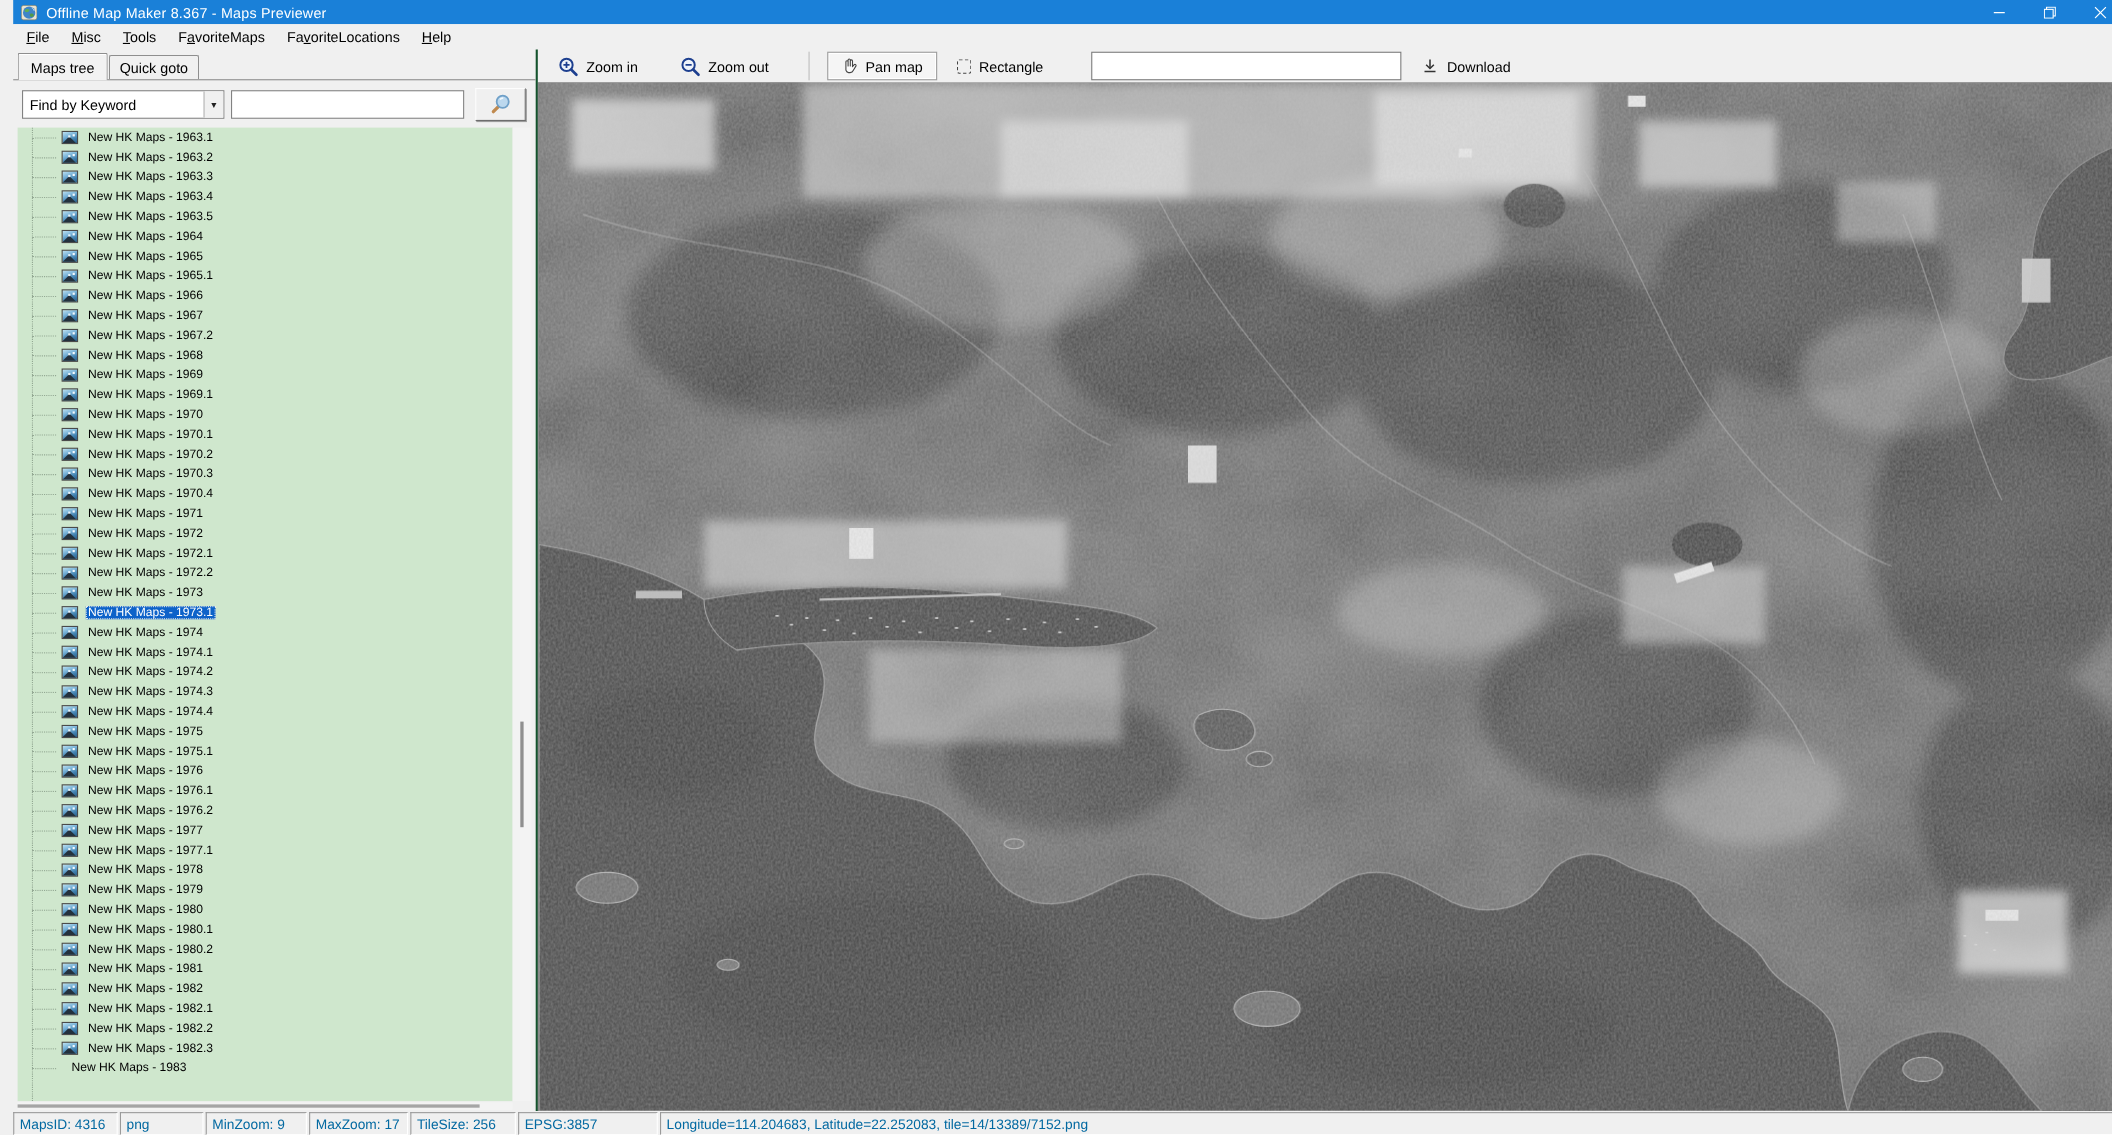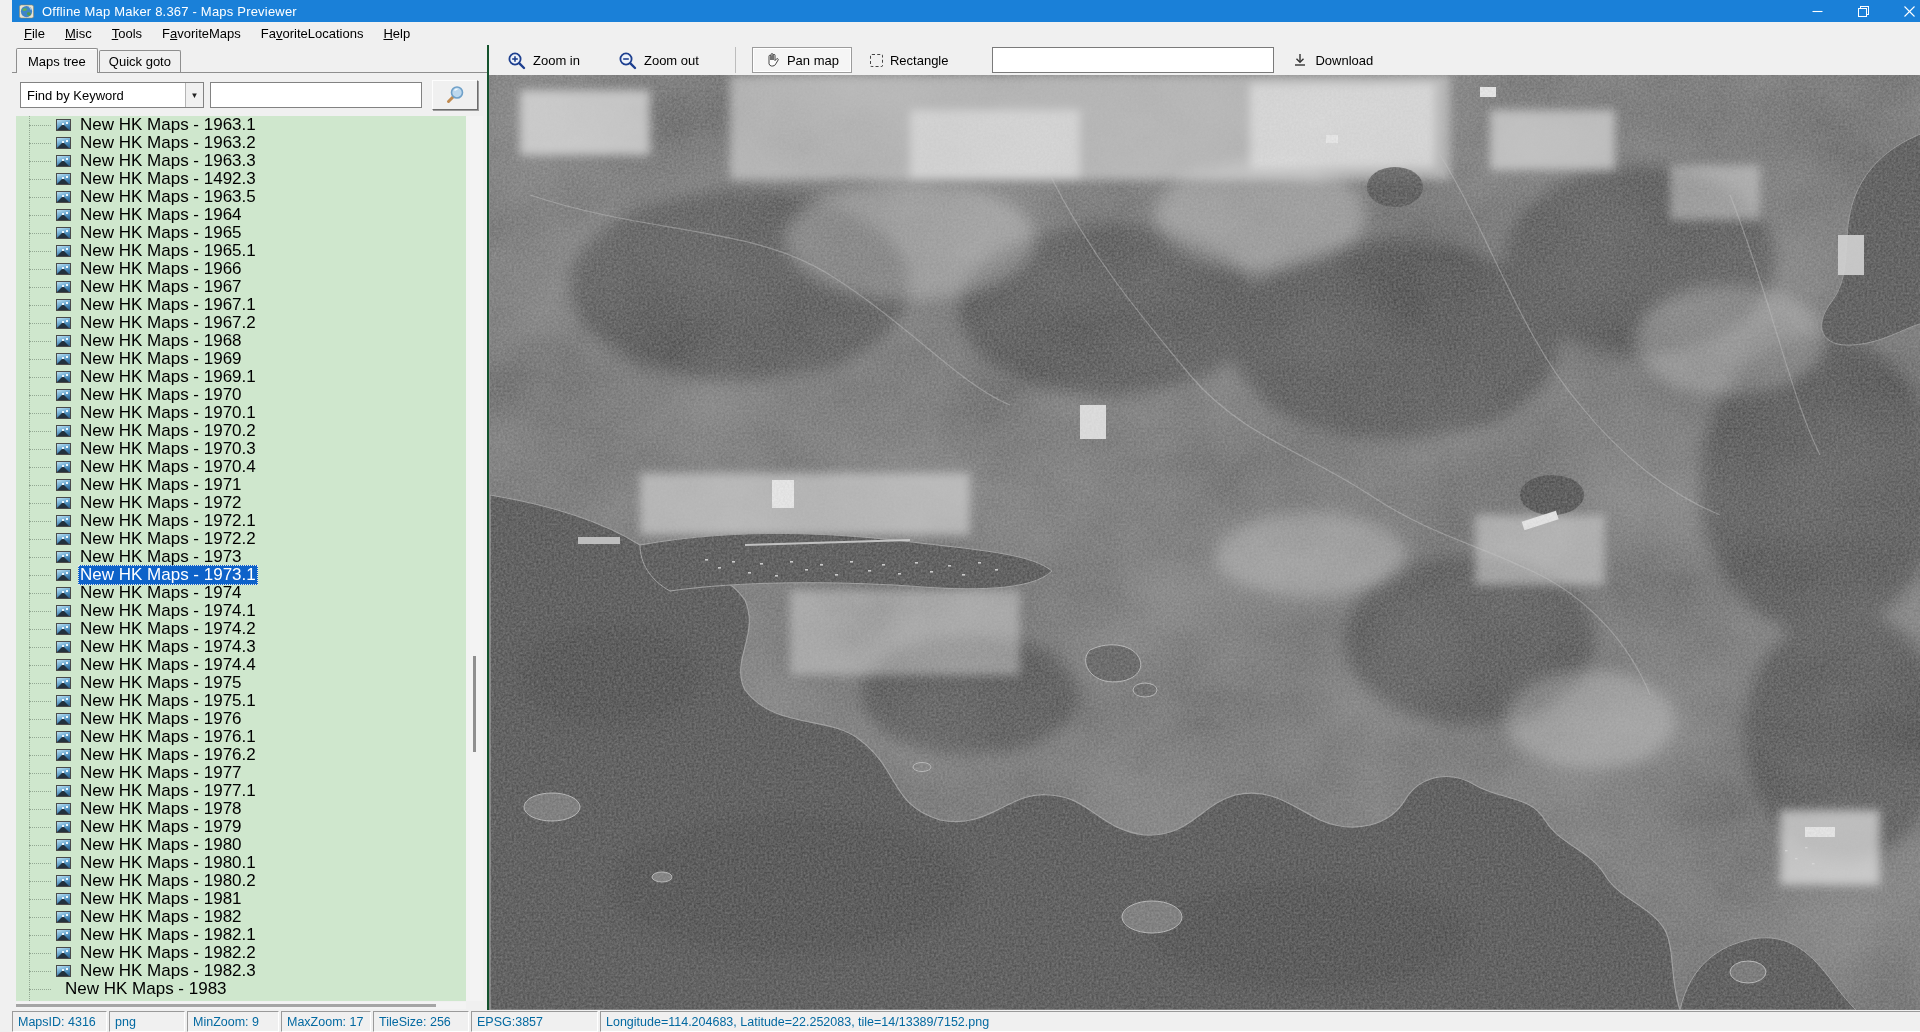--- a/index.html
+++ b/index.html
@@ -42,21 +42,21 @@
            font-size:13px; padding:0 4px; outline:none; }
   .search-btn { width:46px; height:30px; margin-left:10px; background:#f0f0f0;
            border:1px solid; border-color:#fdfdfd #6d6d6d #6d6d6d #fdfdfd;
            box-shadow:1px 1px 0 #9c9c9c; display:flex; align-items:center; justify-content:center; }
 
   .tree-wrap { position:relative; margin:6px 4px 0 4px; flex:1; min-height:0; }
   .tree { position:absolute; top:0; left:0; right:17px; bottom:0; background:#cfe7cd; overflow:hidden; }
   .tree::before { content:''; position:absolute; left:13px; top:0; bottom:0;
                   border-left:1px dotted #93a893; }
   .tree-row { height:18px; display:flex; align-items:center; position:relative; padding-left:40px;
-              font-size:17px; color:#000; white-space:nowrap; }
+              font-size:11px; color:#000; white-space:nowrap; }
   .tree-row::before { content:''; position:absolute; left:13px; top:9px; width:22px;
               border-top:1px dotted #93a893; }
   .tree-icon { width:15px; height:12px; border:1px solid #4a4a4a; position:relative; flex:0 0 15px;
               background:linear-gradient(160deg,#bfe2f2 0%,#7db6da 35%,#3f7fae 70%,#2e5f86 100%);
               overflow:hidden; }
   .tree-icon::before { content:''; position:absolute; left:-2px; bottom:-2px;
               border-left:8px solid transparent; border-right:8px solid transparent;
               border-bottom:8px solid #23313d; }
   .tree-icon::after { content:''; position:absolute; right:2px; top:2px; width:2px; height:2px;
               background:#f4fbff; box-shadow:-4px 1px 0 #e8f4fb; }
@@ -164,21 +164,21 @@
               <div class="tree-row">
                 <span class="tree-icon"></span>
                 <span class="tree-label">New HK Maps - 1963.2</span>
               </div>
               <div class="tree-row">
                 <span class="tree-icon"></span>
                 <span class="tree-label">New HK Maps - 1963.3</span>
               </div>
               <div class="tree-row">
                 <span class="tree-icon"></span>
-                <span class="tree-label">New HK Maps - 1492.3</span>
+                <span class="tree-label">New HK Maps - 1963.4</span>
               </div>
               <div class="tree-row">
                 <span class="tree-icon"></span>
                 <span class="tree-label">New HK Maps - 1963.5</span>
               </div>
               <div class="tree-row">
                 <span class="tree-icon"></span>
                 <span class="tree-label">New HK Maps - 1964</span>
               </div>
               <div class="tree-row">
@@ -189,24 +189,20 @@
                 <span class="tree-icon"></span>
                 <span class="tree-label">New HK Maps - 1965.1</span>
               </div>
               <div class="tree-row">
                 <span class="tree-icon"></span>
                 <span class="tree-label">New HK Maps - 1966</span>
               </div>
               <div class="tree-row">
                 <span class="tree-icon"></span>
                 <span class="tree-label">New HK Maps - 1967</span>
-              </div>
-              <div class="tree-row">
-                <span class="tree-icon"></span>
-                <span class="tree-label">New HK Maps - 1967.1</span>
               </div>
               <div class="tree-row">
                 <span class="tree-icon"></span>
                 <span class="tree-label">New HK Maps - 1967.2</span>
               </div>
               <div class="tree-row">
                 <span class="tree-icon"></span>
                 <span class="tree-label">New HK Maps - 1968</span>
               </div>
               <div class="tree-row">

